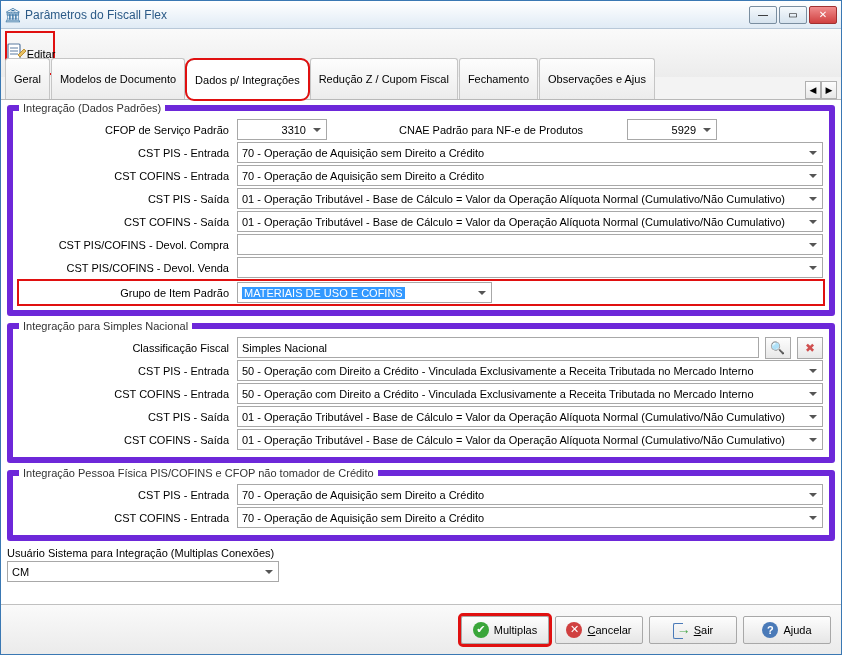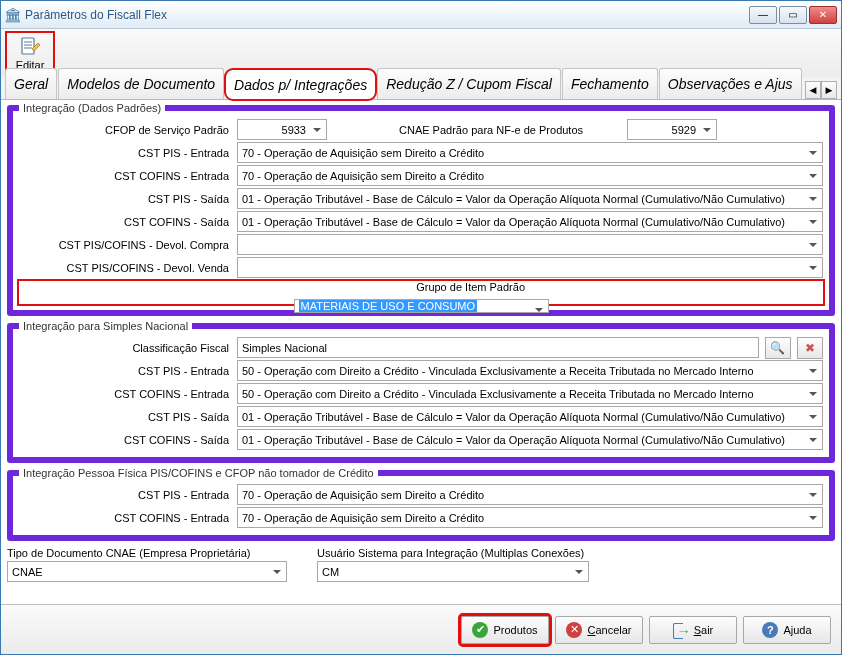--- a/index.html
+++ b/index.html
@@ -30,35 +30,35 @@
 .winbtns { display:flex;gap:2px; }
 .winbtn {
   width:28px;height:18px;border:1px solid #7a8ea0;border-radius:2px;
   background:linear-gradient(#f5f9fc,#d6e3ee);display:flex;align-items:center;justify-content:center;
   font-size:10px;cursor:default;
 }
 .winbtn.close { background:linear-gradient(#f08d8d,#d04040);border-color:#a03030;color:#fff; }
 
 .toolbar { height:48px;background:linear-gradient(#fafafa,#ececec);display:flex;align-items:stretch;padding:2px 4px; }
 .toolbtn {
-  display:flex;flex-direction:column;align-items:center;justify-content:center;
+  display:flex;flex-direction:row;align-items:center;justify-content:center;
   padding:2px 8px;width:50px;border:2px solid transparent;cursor:default;
 }
 .toolbtn.hi { border:2px solid #e01010; }
 .toolbtn .ticon { width:24px;height:24px;display:flex;align-items:center;justify-content:center;font-size:20px;color:#4a6a8a; }
 .toolbtn .tlabel { font-size:11px;margin-top:1px; }
 
 .tabstrip {
   display:flex;align-items:flex-end;height:23px;padding:0 4px;
   background:#f3f3f3;border-bottom:1px solid #b8b8b8;gap:0;
 }
 .tab {
-  padding:7px 8px;border:1px solid #c5c5c5;border-bottom:none;
-  background:linear-gradient(#fdfdfd,#ececec);font-size:14px;border-radius:3px 3px 0 0;
-  margin-right:1px;white-space:nowrap;cursor:default;font-style:italic;
+  padding:14px 8px;border:1px solid #c5c5c5;border-bottom:none;
+  background:linear-gradient(#fdfdfd,#ececec);font-size:11px;border-radius:3px 3px 0 0;
+  margin-right:1px;white-space:nowrap;cursor:default;
 }
 .tab.sel {
   background:#fff;border-color:#a8a8a8;position:relative;bottom:-1px;border-radius:8px;
 }
 .tab.hi { outline:2px solid #e01010;outline-offset:-1px; }
 .tabscroll { display:flex;gap:0;margin-left:auto; }
 .tabscroll .sbtn { width:16px;height:18px;border:1px solid #b0b0b0;background:linear-gradient(#fdfdfd,#e8e8e8);font-size:9px;display:flex;align-items:center;justify-content:center; }
 
 .content { flex:1;background:#fff;padding:2px 6px 6px 6px;overflow:hidden; }
 
@@ -73,21 +73,21 @@
 
 .select, .input {
   height:21px;border:1px solid #a8a8a8;background:#fff;font-size:11px;padding:0 18px 0 4px;
   position:relative;display:flex;align-items:center;appearance:none;
 }
 .select::after {
   content:"";position:absolute;right:5px;top:8px;border:4px solid transparent;border-top-color:#555;
 }
 .select.full { flex:1; }
 .select.small { width:90px;justify-content:flex-end;padding-right:20px; }
-.row.hi { outline:2px solid #e01010;outline-offset:0;flex-direction:column; }
+.row.hi { outline:2px solid #e01010;outline-offset:0; }
 .sel-highlight { background:#3399ff;color:#fff;padding:0 2px; }
 .lookup-btn {
   width:26px;height:22px;border:1px solid #a8a8a8;background:linear-gradient(#fdfdfd,#e8e8e8);
   display:flex;align-items:center;justify-content:center;font-size:12px;cursor:default;
 }
 
 .bottom-row { display:flex;gap:30px;margin-top:6px; }
 .col { display:flex;flex-direction:column;gap:2px; }
 .col .clabel { font-size:11px; }
 .col .select { width:280px; }
@@ -156,21 +156,21 @@
   </div>
 
   <div class="content">
 
     <fieldset>
       <legend>Integração (Dados Padrões)</legend>
 
       <div class="row">
         <div class="lbl">CFOP de Serviço Padrão</div>
         <div class="select small">
-            <span>5933</span>
+            <span>3310</span>
           </div>
         <div style="width:60px"></div>
         <div class="lbl sm">CNAE Padrão para NF-e de Produtos</div>
         <div style="width:30px"></div>
         <div class="select small">
             <span>5929</span>
           </div>
       </div>
 
       <div class="row">
@@ -205,21 +205,21 @@
       </div>
       <div class="row">
         <div class="lbl">CST PIS/COFINS - Devol. Venda</div>
         <div class="select full">
             <span></span>
           </div>
       </div>
       <div class="row hi" style="margin-top:2px">
         <div class="lbl">Grupo de Item Padrão</div>
         <div class="select" style="width:255px">
-          <span class="sel-highlight">MATERIAIS DE USO E CONSUMO</span>
+          <span class="sel-highlight">MATERIAIS DE USO E COFINS</span>
         </div>
       </div>
     </fieldset>
 
     <fieldset>
       <legend>Integração para Simples Nacional</legend>
       <div class="row">
         <div class="lbl">Classificação Fiscal</div>
         <div class="input" style="flex:1">
             <span>Simples Nacional</span>
@@ -267,40 +267,34 @@
       </div>
       <div class="row">
         <div class="lbl">CST COFINS - Entrada</div>
         <div class="select full">
             <span>70 - Operação de Aquisição sem Direito a Crédito</span>
           </div>
       </div>
     </fieldset>
 
     <div class="bottom-row">
-      <div class="col">
-        <div class="clabel">Tipo de Documento CNAE (Empresa Proprietária)</div>
-        <div class="select">
-            <span>CNAE</span>
-          </div>
-      </div>
       <div class="col">
         <div class="clabel">Usuário Sistema para Integração (Multiplas Conexões)</div>
         <div class="select" style="width:272px">
             <span>CM</span>
           </div>
       </div>
     </div>
 
   </div>
 
   <div class="footer">
     <div class="btn hi">
       <div class="cicon ok">✔</div>
-      <span>Produtos</span>
+      <span>Multiplas</span>
     </div>
     <div class="btn">
       <div class="cicon cancel">✕</div>
       <span><span class="underline-letter">C</span><span>ancelar</span></span>
     </div>
     <div class="btn">
       <div class="exiticon"></div>
       <span><span class="underline-letter">S</span><span>air</span></span>
     </div>
     <div class="btn">

